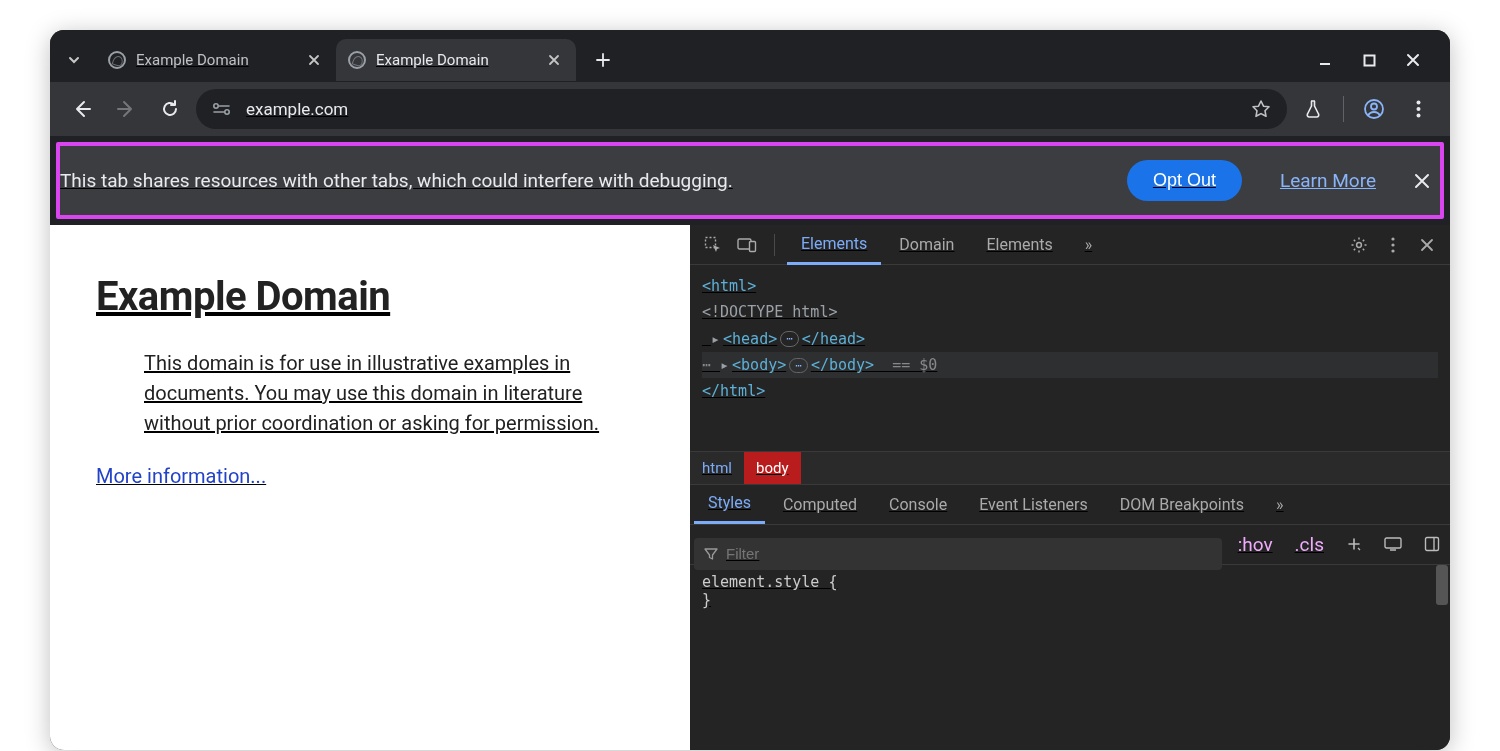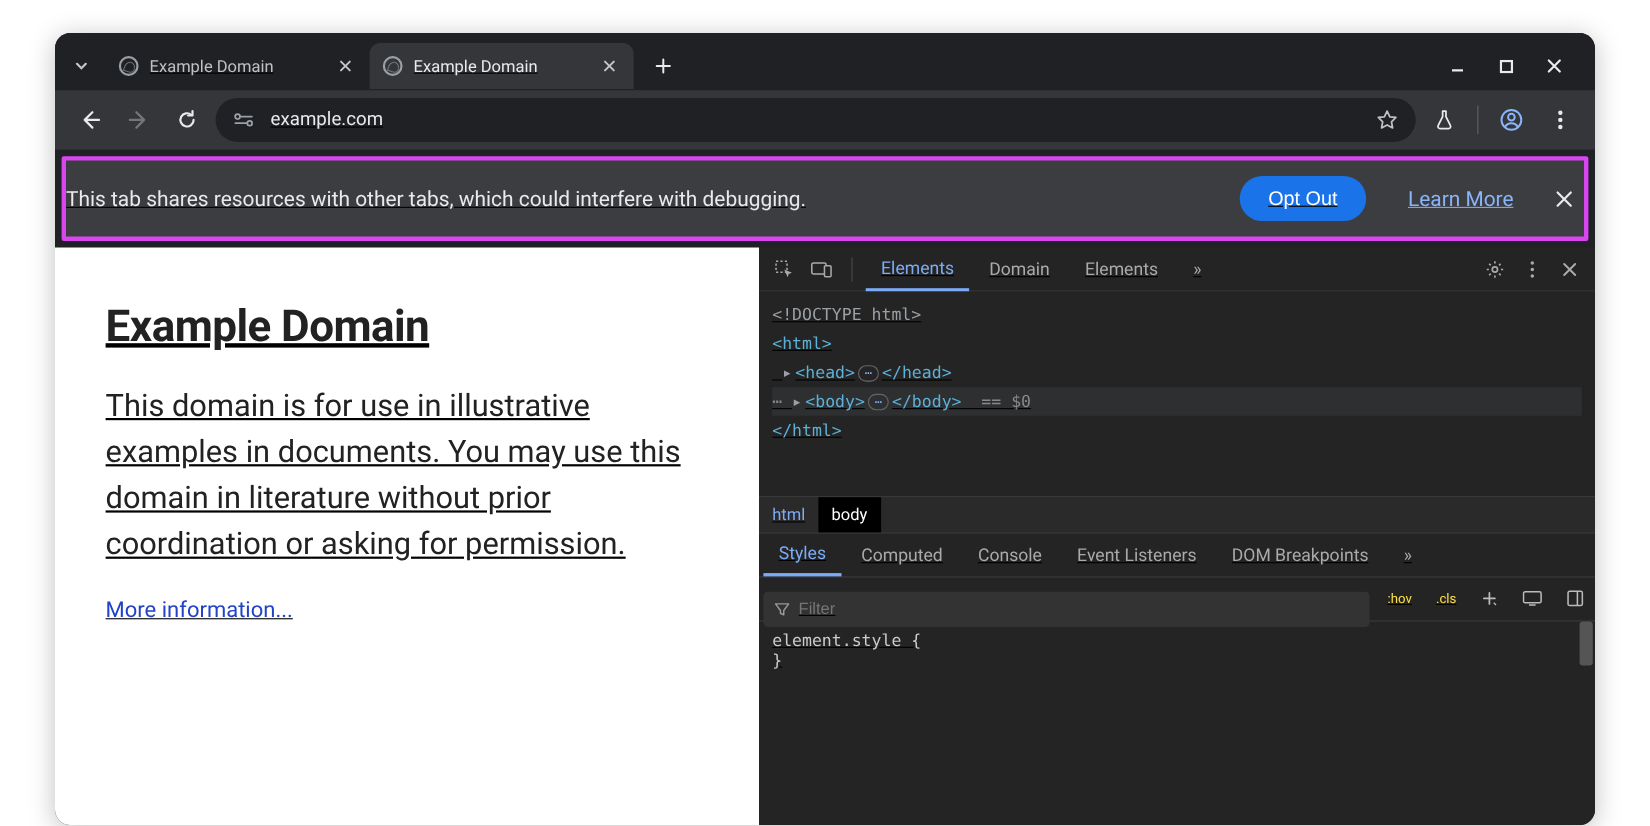--- a/index.html
+++ b/index.html
@@ -139,21 +139,21 @@
   flex:1; display:flex; min-height:0;
 }
 .page {
   width: 640px;
   background:#fff;
   padding: 48px 46px;
   color:#222;
   overflow:auto;
 }
 .page h1 { font-size:40px;font-weight:700;margin-bottom:28px;letter-spacing:-0.5px;}
-.page p { font-size:28px;line-height:1.5;margin-bottom:26px;color:#222;}
+.page p { font-size:20px;line-height:1.5;margin-bottom:26px;color:#222;margin-left:48px;}
 .page a { color:#2242c7;font-size:20px;text-decoration:none;}
 
 
 .devtools {
   flex:1; display:flex; flex-direction:column; background:#242424; color:#cfcfcf;
   font-family:"Roboto",Arial,sans-serif; font-size:15px;
   min-width:0;
 }
 .dt-tabs {
   height:40px;display:flex;align-items:center;padding:0 8px;gap:4px;
@@ -186,39 +186,39 @@
 .tree-line{white-space:pre;}
 .tree-line .caret{color:#9aa0a6;display:inline-block;width:12px;}
 .sel-row{background:#2d2f31;}
 .sel-suffix{color:#888;}
 .leading-dots{color:#888;}
 .breadcrumb {
   height:34px;background:#2a2a2a;display:flex;align-items:center;
   font-size:15px;border-top:1px solid #3a3a3a;border-bottom:1px solid #3a3a3a;
 }
 .crumb{padding:0 12px;height:100%;display:flex;align-items:center;color:#7cacf8;cursor:pointer;}
-.crumb.active{background:#000000;color:#fff;text-align:center;}
+.crumb.active{background:#b91c1c;color:#fff;text-align:center;}
 .styles-tabs{
   height:40px;display:flex;align-items:center;gap:4px;padding:16px 4px;
   border-bottom:1px solid #3a3a3a;
 }
 .s-tab{padding:0 14px;height:40px;display:flex;align-items:center;color:#aaa;font-size:16px;cursor:pointer;}
 .s-tab.active{color:#7cacf8;border-bottom:3px solid #7cacf8;}
 .styles-filter{
   height:40px;display:flex;align-items:center;gap:10px;padding:0 4px;
   border-bottom:1px solid #3a3a3a;
 }
 .filter-box{
   flex:1;height:32px;background:#333;border-radius:4px;display:flex;align-items:center;
   padding:3px 10px;gap:8px;color:#999;margin-top:19px;
 }
 .filter-box input{
   flex:1;background:transparent;border:none;outline:none;color:#ccc;font-size:15px;
 }
-.style-btn{padding:0 6px;color:#fde047;font-size:12px;cursor:pointer;}
+.style-btn{padding:0 6px;color:#f0abfc;font-size:19px;cursor:pointer;}
 .styles-body{
   flex:1;padding:8px 12px;font-family:Menlo,Consolas,monospace;font-size:15px;
   color:#ccc;position:relative;
 }
 .scrollbar-stub{
   position:absolute;right:2px;top:0;width:12px;height:40px;background:#555;border-radius:3px;
 }
 
 svg { display:block; }
 </style>
@@ -386,22 +386,22 @@
             </svg>
         </div>
         <div class="dt-iconbtn">
           <svg width="14" height="14" viewBox="0 0 14 14">
               <path d="M2 2l10 10M12 2L2 12" stroke="#aaa" stroke-width="1.8" stroke-linecap="round"></path>
             </svg>
         </div>
       </div>
 
       <div class="dt-elements">
+        <div class="tree-line"><span class="tok-tag">&lt;html&gt;</span></div>
         <div class="tree-line"><span class="tok-doctype">&lt;!DOCTYPE html&gt;</span></div>
-        <div class="tree-line"><span class="tok-tag">&lt;html&gt;</span></div>
         <div class="tree-line"> <span class="caret">▸</span><span class="tok-tag">&lt;head&gt;</span><span class="tok-ellipsis">⋯</span><span class="tok-tag">&lt;/head&gt;</span></div>
         <div class="tree-line sel-row"><span class="leading-dots">⋯ </span><span class="caret">▸</span><span class="tok-tag">&lt;body&gt;</span><span class="tok-ellipsis">⋯</span><span class="tok-tag">&lt;/body&gt;</span>  <span class="sel-suffix">== $0</span></div>
         <div class="tree-line"><span class="tok-tag">&lt;/html&gt;</span></div>
       </div>
 
       <div class="breadcrumb">
         <div class="crumb">html</div>
         <div class="crumb active">body</div>
       </div>
 

